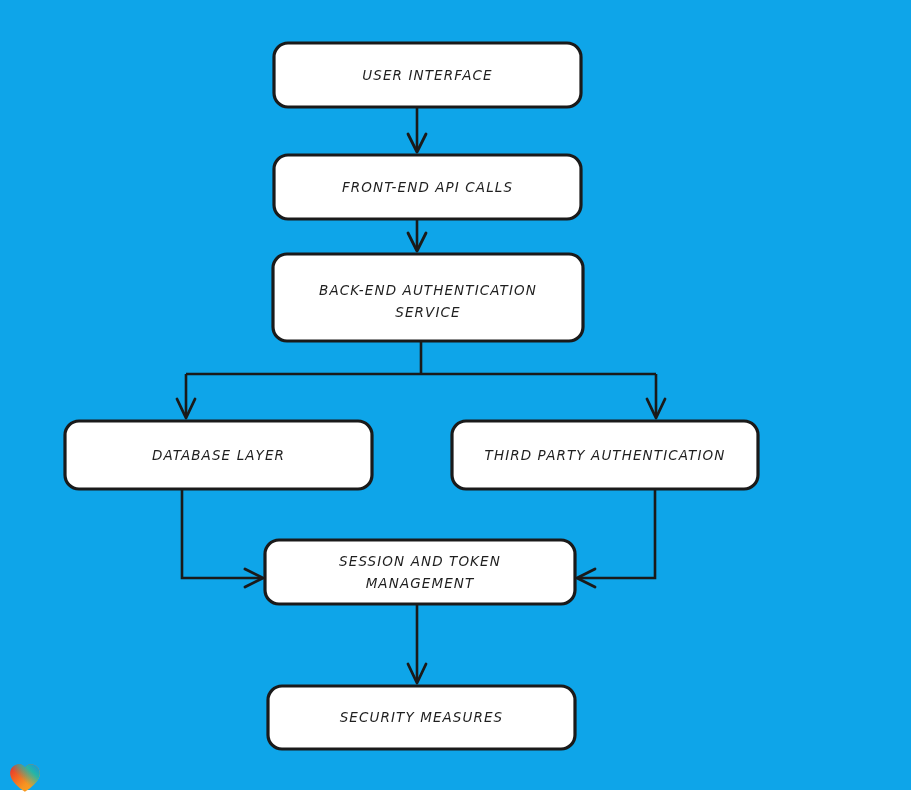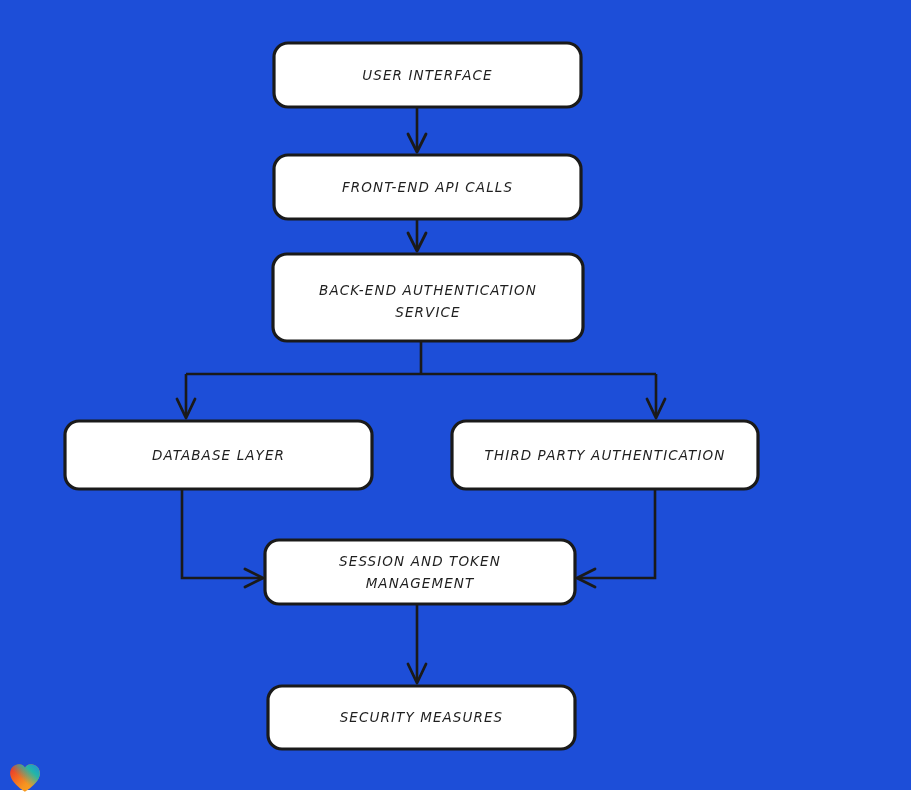--- a/index.html
+++ b/index.html
@@ -10,21 +10,21 @@
   body {
     width: 911px;
     height: 810px;
     font-family: "DejaVu Sans", sans-serif;
     overflow: hidden;
   }
   #canvas {
     position: relative;
     width: 911px;
     height: 790px;
-    background: #1d4ed8;
+    background: #0ea5e9;
   }
   #flow {
     position: absolute;
     top: 0;
     left: 0;
   }
   .node-rect {
     fill: #ffffff;
     stroke: #1a1a1a;
     stroke-width: 3.2;

